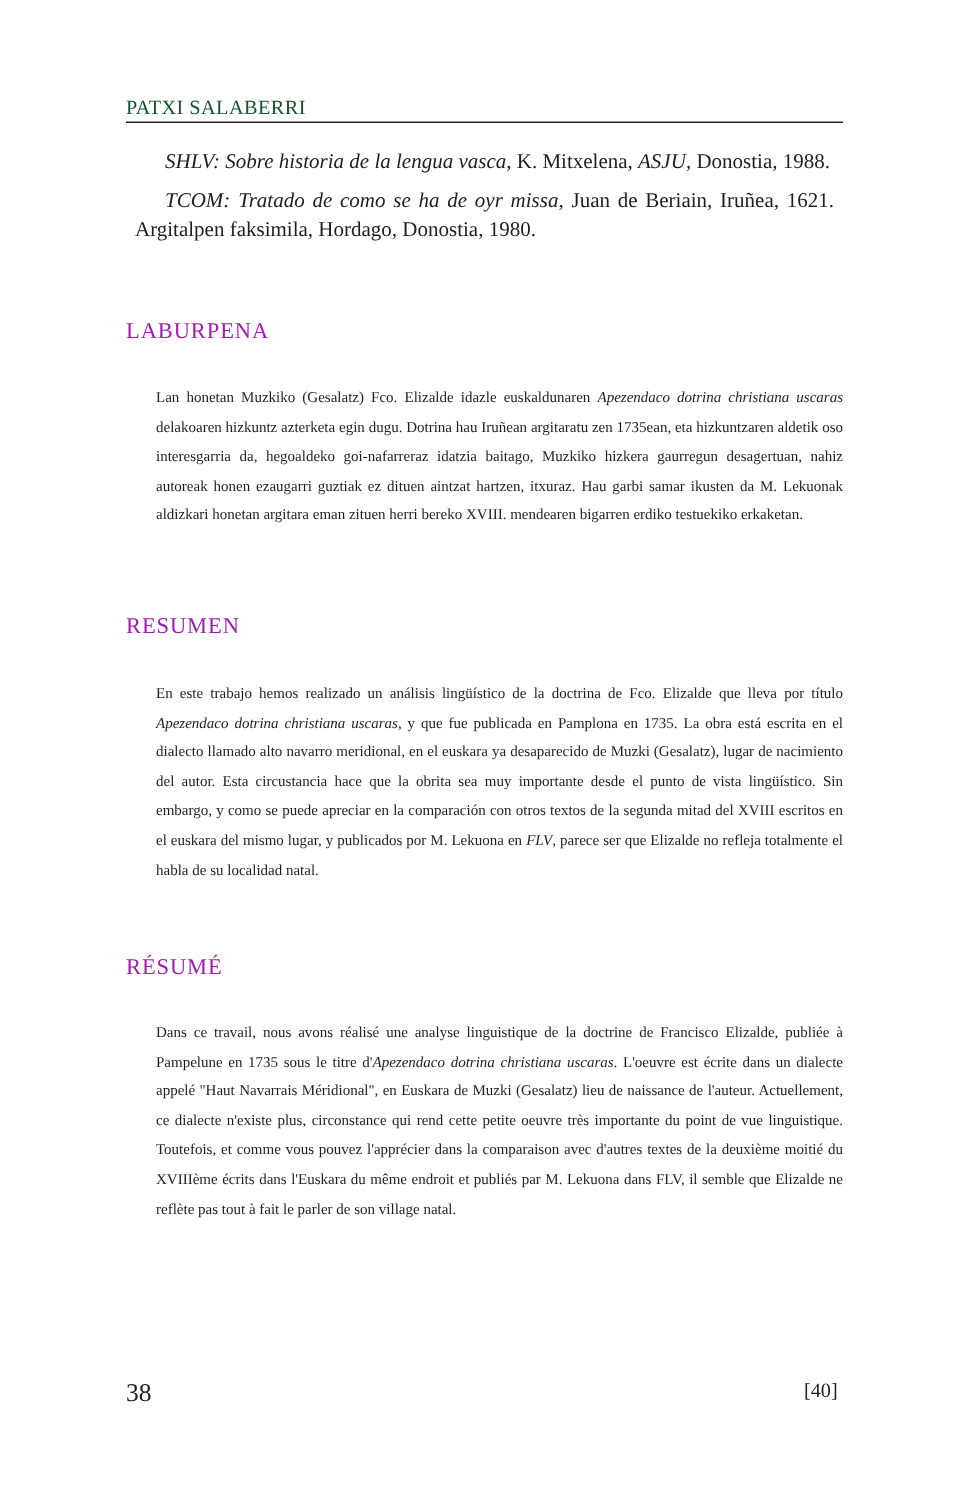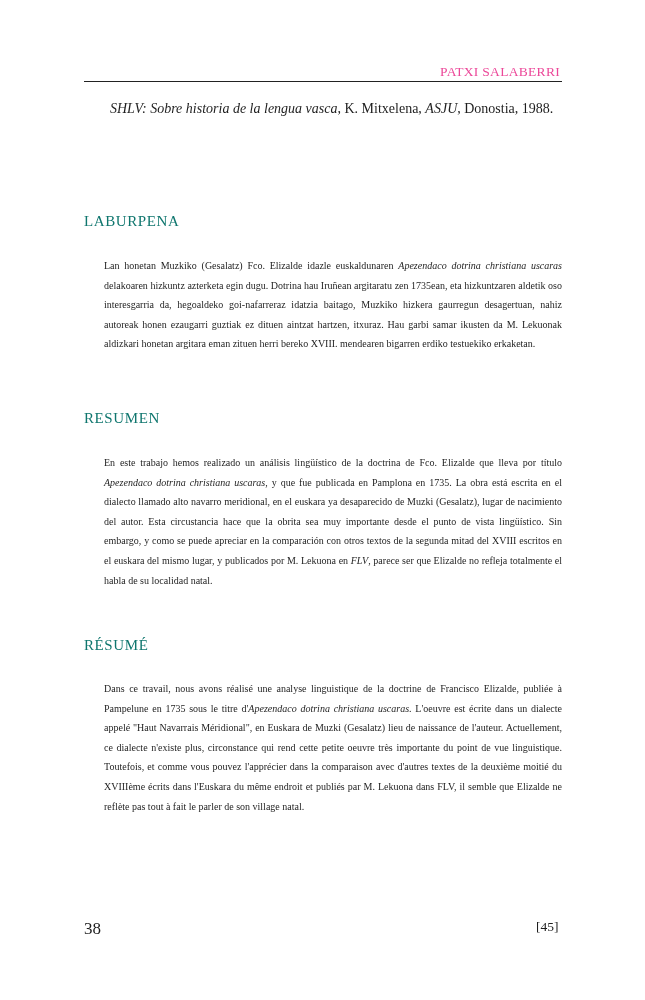--- a/index.html
+++ b/index.html
@@ -3,34 +3,34 @@
   <meta charset="utf-8">
   <style>
     html, body { margin: 0; padding: 0; background: #ffffff; }
     body {
       width: 645px; height: 1000px; position: relative; overflow: hidden;
       font-family: "Liberation Serif", "DejaVu Serif", serif;
       color: #1e1e1e;
     }
     .header {
       position: absolute; left: 84px; top: 64px; width: 476px;
-      text-align: right; font-size: 13.5px; letter-spacing: 0.3px;
-      color: #ec4899;
+      text-align: left; font-size: 13.5px; letter-spacing: 0.3px;
+      color: #14532d;
     }
     .header-rule {
       position: absolute; left: 84px; top: 81px; width: 478px; height: 0;
       border-top: 1px solid #222;
     }
     .refs {
       position: absolute; left: 84px; top: 93px; width: 478px;
       font-size: 14px; line-height: 19.5px; text-align: justify;
     }
     .refs p { margin: 6px; text-indent: 20px; }
     .section-title {
-      position: absolute; left: 84px; font-size: 15px; color: #0f766e;
+      position: absolute; left: 84px; font-size: 15px; color: #a21caf;
       letter-spacing: 0.6px;
       text-align: center;
     }
     .abstract {
       position: absolute; left: 104px; width: 458px;
       font-size: 10px; line-height: 19.6px; text-align: justify;
       hyphens: manual;
     }
     .abstract p { margin: 0; }
     i, em { font-style: italic; }
@@ -41,31 +41,35 @@
 <body>
 
 <div class="header">PATXI SALABERRI</div>
 <div class="header-rule"></div>
 
 <div class="refs">
   <p>
     <i>SHLV:</i>
     <i>Sobre historia de la lengua vasca</i><span>, K. Mitxelena, </span><i>ASJU</i><span>, Donostia, 1988.</span>
   </p>
+  <p>
+    <i>TCOM:</i>
+    <i>Tratado de como se ha de oyr missa</i><span>, Juan de Beriain, Iruñea, 1621. Argitalpen faksimila, Hordago, Donostia, 1980.</span>
+  </p>
 </div>
 
 <div class="section-title" style="top:213px;">LABURPENA</div>
 <div class="abstract" style="top:256px;">
   <p><span>Lan honetan Muzkiko (Gesalatz) Fco. Elizalde idazle euskaldunaren </span><i>Apezendaco do­trina christiana uscaras</i><span> delakoaren hizkuntz azterketa egin dugu. Dotrina hau Iruñean argitaratu zen 1735ean, eta hizkuntzaren aldetik oso interesgarria da, hegoaldeko goi-nafarreraz idatzia baitago, Muzkiko hizkera gaurregun desagertuan, nahiz autoreak honen ezaugarri guztiak ez dituen aintzat hartzen, itxuraz. Hau garbi samar ikusten da M. Lekuonak aldizkari honetan argitara eman zituen herri bereko XVIII. mendearen bigarren erdiko testuekiko erkaketan.</span></p>
 </div>
 
 <div class="section-title" style="top:410px;">RESUMEN</div>
 <div class="abstract" style="top:453px;">
   <p><span>En este trabajo hemos realizado un análisis lingüístico de la doctrina de Fco. Elizal­de que lleva por título </span><i>Apezendaco dotrina christiana uscaras</i><span>, y que fue publicada en Pamplona en 1735. La obra está escrita en el dialecto llamado alto navarro meridio­nal, en el euskara ya desaparecido de Muzki (Gesalatz), lugar de nacimiento del autor. Esta circustancia hace que la obrita sea muy importante desde el punto de vista lingüístico. Sin embargo, y como se puede apreciar en la comparación con otros textos de la segunda mitad del XVIII escritos en el euskara del mismo lugar, y publicados por M. Lekuona en </span><i>FLV</i><span>, parece ser que Elizalde no refleja totalmente el habla de su localidad natal.</span></p>
 </div>
 
 <div class="section-title" style="top:637px;">RÉSUMÉ</div>
 <div class="abstract" style="top:679px;">
   <p><span>Dans ce travail, nous avons réalisé une analyse linguistique de la doctrine de Fran­cisco Elizalde, publiée à Pampelune en 1735 sous le titre d'</span><i>Apezendaco dotrina chris­tiana uscaras</i><span>. L'oeuvre est écrite dans un dialecte appelé "Haut Navarrais Méridio­nal", en Euskara de Muzki (Gesalatz) lieu de naissance de l'auteur. Actuellement, ce dialecte n'existe plus, circonstance qui rend cette petite oeuvre très importante du point de vue linguistique. Toutefois, et comme vous pouvez l'apprécier dans la comparaison avec d'autres textes de la deuxième moitié du XVIIIème écrits dans l'Euskara du même endroit et publiés par M. Lekuona dans FLV, il semble que Eli­zalde ne reflète pas tout à fait le parler de son village natal.</span></p>
 </div>
 
 <div class="footer-left">38</div>
-<div class="footer-right">[45]</div>
+<div class="footer-right">[40]</div>
 
 </body></html>

